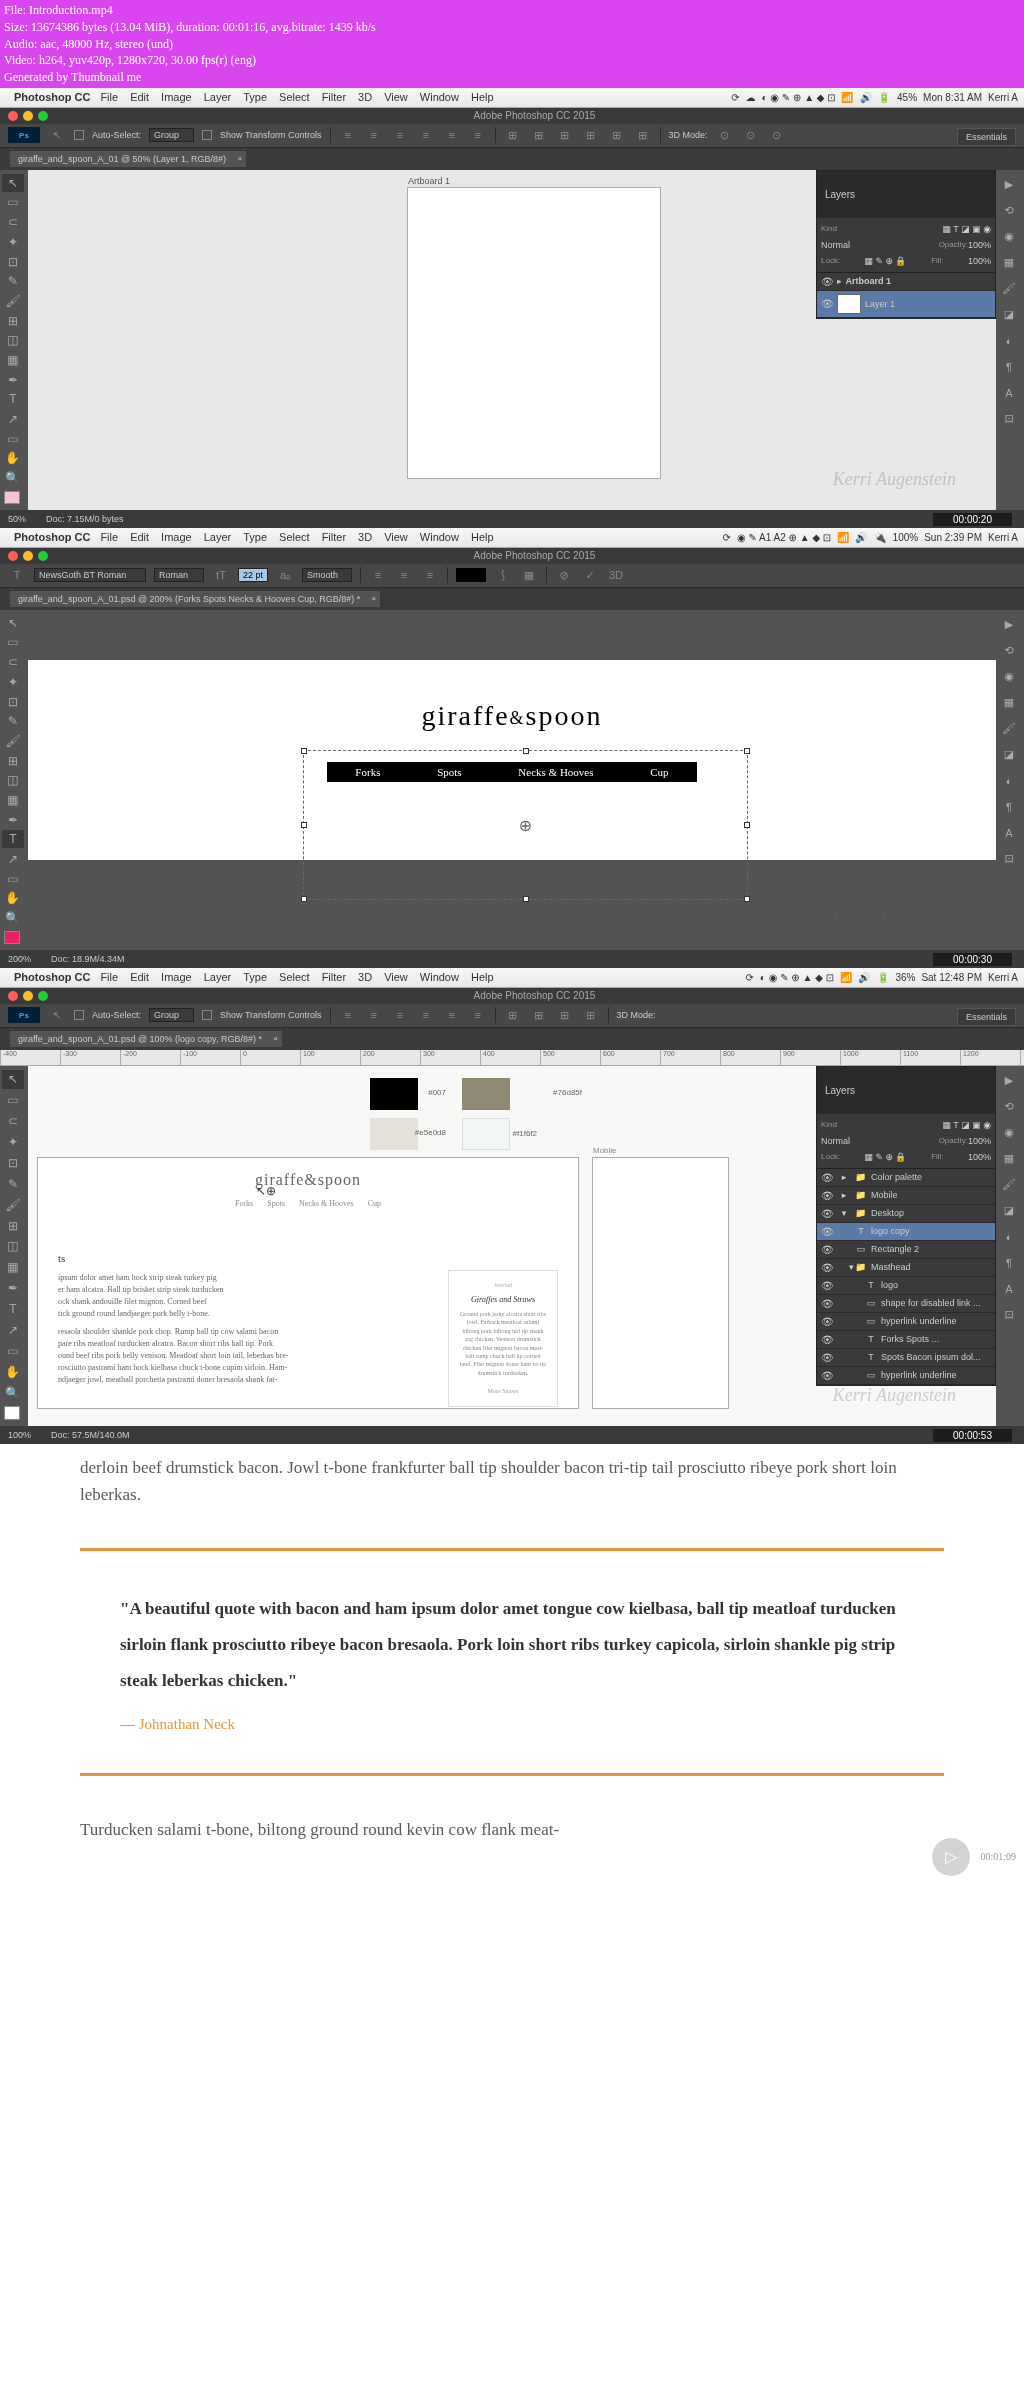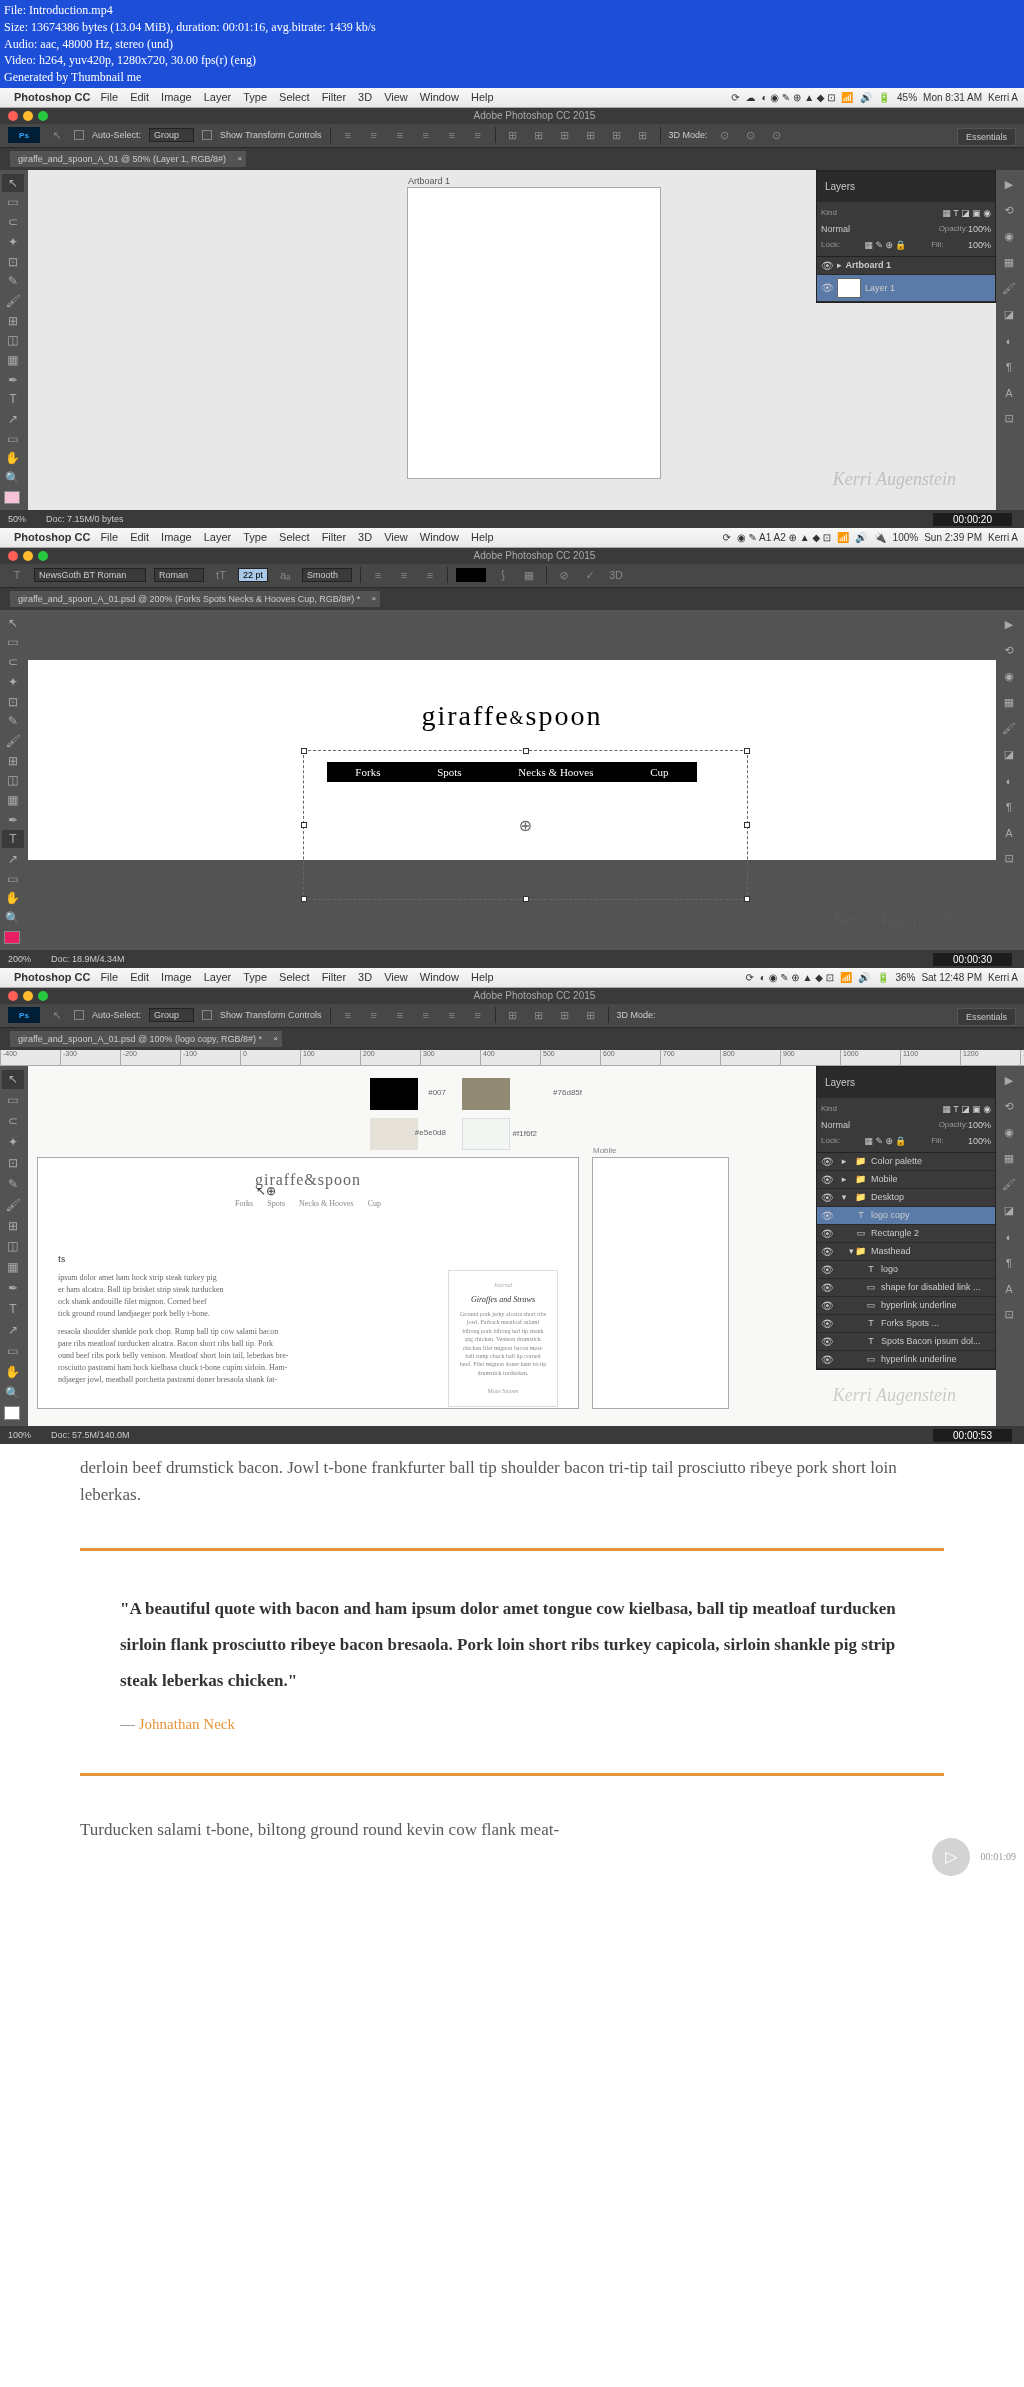--- a/index.html
+++ b/index.html
@@ -1,18 +1,18 @@
 <!DOCTYPE html>
 <html><head>
 <meta charset="utf-8">
 <style>
 * { margin: 0; padding: 0; box-sizing: border-box; }
 body { width: 1024px; font-family: Arial, sans-serif; background: #fff; }
 
-.video-info { background: #1d4ed8; color: #fff; font-size: 12px; padding: 2px 4px; font-family: Georgia, serif; }
+.video-info { background: #d946ef; color: #fff; font-size: 12px; padding: 2px 4px; font-family: Georgia, serif; }
 .video-info div { line-height: 1.4; }
 
 .ps-window { background: #535353; position: relative; }
 .mac-menubar { background: linear-gradient(#f8f8f8, #e8e8e8); height: 20px; display: flex; align-items: center; padding: 0 6px; font-size: 11px; color: #333; border-bottom: 1px solid #aaa; }
 .mac-menubar .apple { margin-right: 8px; }
 .mac-menubar .app-name { font-weight: bold; margin-right: 10px; }
 .mac-menubar .menu-item { margin-right: 12px; cursor: pointer; }
 .mac-menubar .right { margin-left: auto; display: flex; align-items: center; gap: 6px; font-size: 10px; }
 .mac-menubar .right span { display: inline-block; }
 
@@ -47,21 +47,21 @@
 
 .canvas-area { flex: 1; background: #e8e8e8; position: relative; overflow: hidden; }
 .canvas-area.gray { background: #535353; }
 .artboard { background: #fff; position: absolute; box-shadow: 0 0 0 1px #aaa; }
 .artboard-label { position: absolute; font-size: 9px; color: #555; }
 
 .right-panels { width: 28px; background: #535353; display: flex; flex-direction: column; padding: 4px 2px; gap: 4px; }
 .panel-icon { width: 22px; height: 22px; color: #aaa; display: flex; align-items: center; justify-content: center; font-size: 11px; }
 
 .layers-panel { position: absolute; right: 28px; top: 0; width: 180px; background: #3a3a3a; color: #ccc; font-size: 9px; border: 1px solid #222; }
-.layers-panel .tab-header { background: #2a2a2a; padding: 10px 8px; font-size: 10px; }
+.layers-panel .tab-header { background: #2a2a2a; padding: 18px 8px; font-size: 10px; }
 .layers-panel .controls { padding: 4px; border-bottom: 1px solid #222; display: flex; flex-wrap: wrap; gap: 2px; align-items: center; }
 .layers-panel .controls .row { display: flex; width: 100%; justify-content: space-between; padding: 2px 0; }
 .layers-panel .controls .mini { font-size: 8px; color: #999; }
 .layers-panel .layer-list { background: #3a3a3a; }
 .layers-panel .layer { display: flex; align-items: center; padding: 3px 4px; gap: 4px; border-bottom: 1px solid #2a2a2a; }
 .layers-panel .layer.selected { background: #5a7aa8; }
 .layers-panel .layer .eye { width: 12px; font-size: 10px; }
 .layers-panel .layer .thumb { width: 24px; height: 20px; background: #fff; border: 1px solid #666; }
 .layers-panel .layer .name { flex: 1; font-size: 9px; }
 

